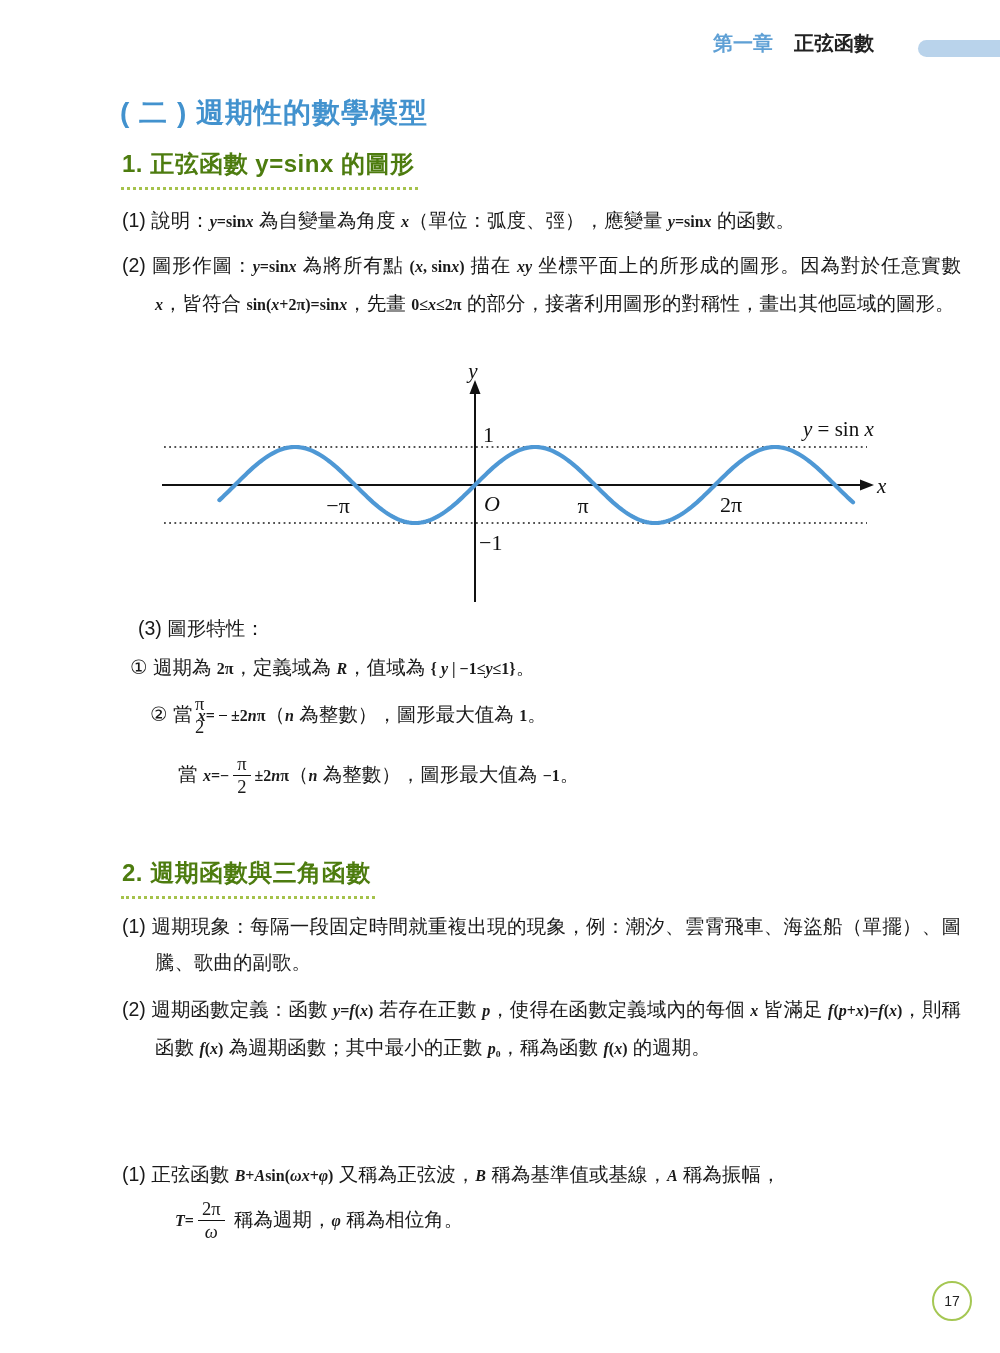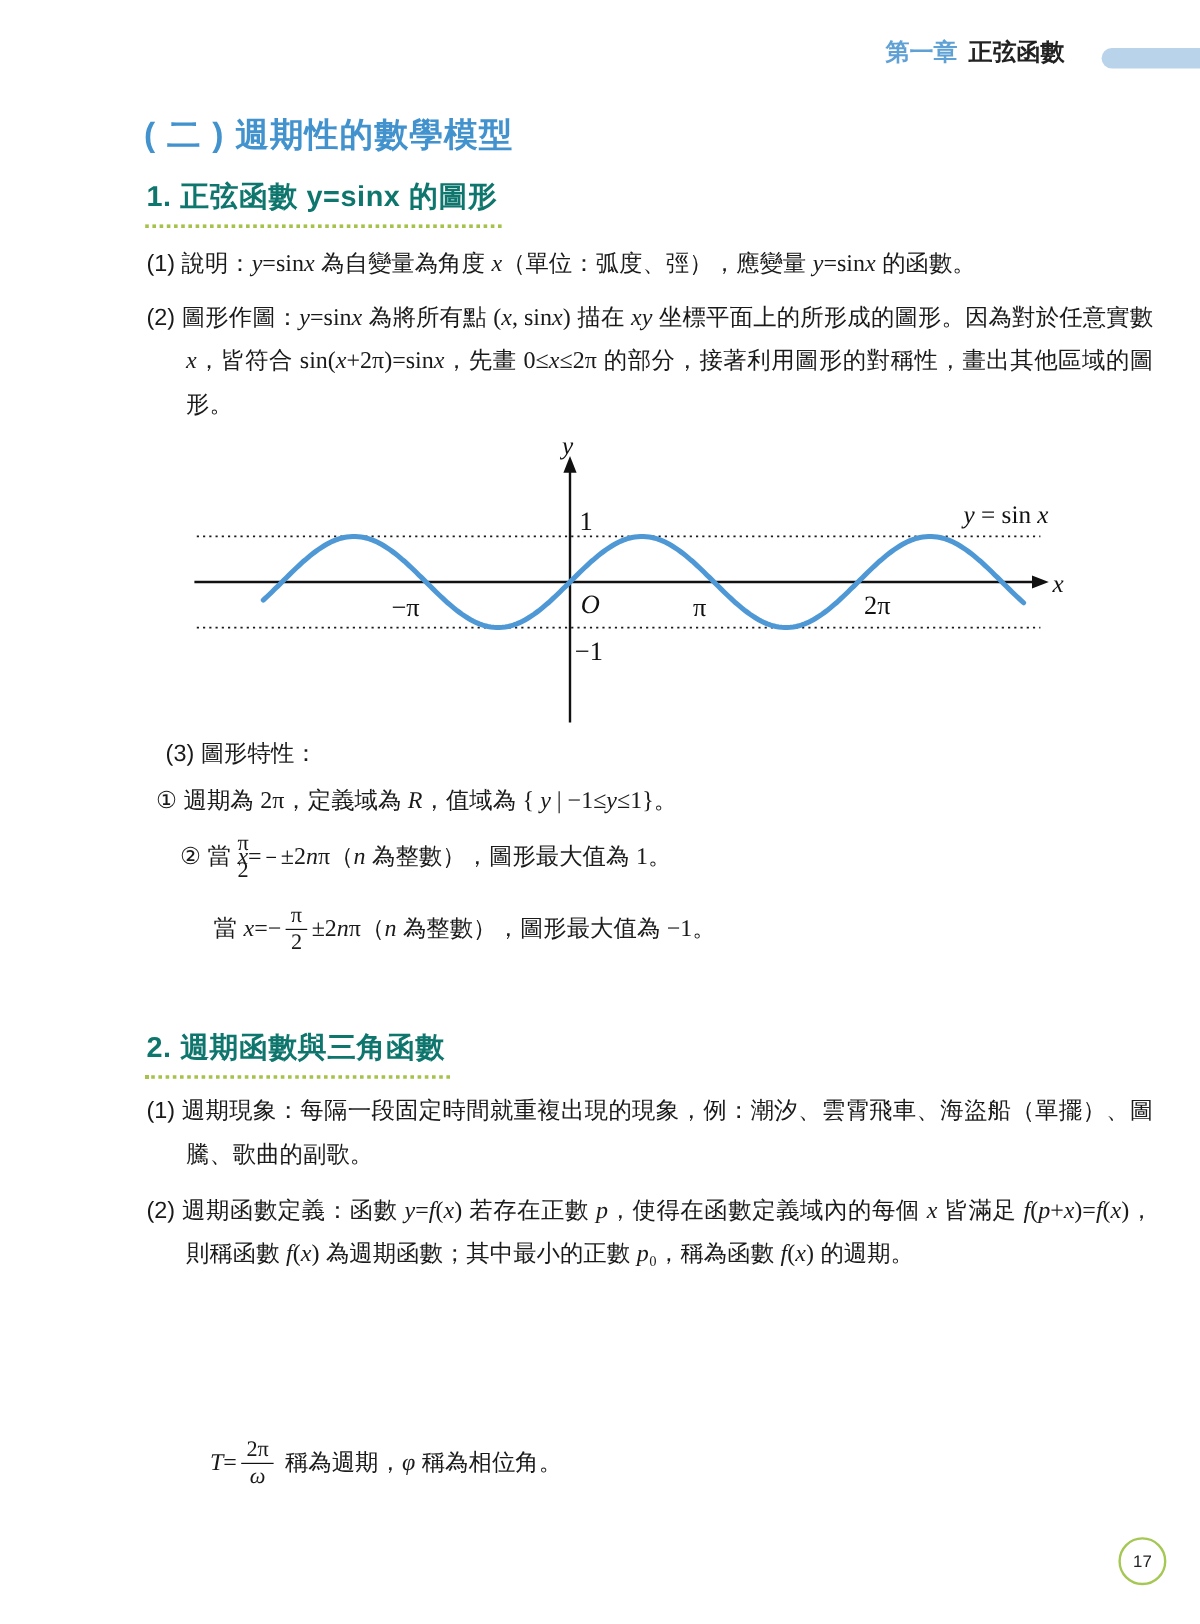--- a/index.html
+++ b/index.html
@@ -1,36 +1,36 @@
 <!DOCTYPE html>
 <html style="--accent: #4292CE; --chapter: #5FA0D5; --pill: #B9D3EB; --dots: #A5C24B; --curve: #4E98D5; --badge: #A5C753;"><head>
 <meta charset="utf-8">
 <style>
   html,body{margin:0;padding:0;background:#fff;}
   #page{position:relative;width:1000px;height:1353px;background:#fff;overflow:hidden;
         font-family:"Liberation Sans","DejaVu Sans",sans-serif;color:#1a1a1a;}
 
   
-  #hdr{position:absolute;left:738px;top:30px;display:flex;gap:9px;font-size:20px;font-weight:700;white-space:nowrap;}
+  #hdr{position:absolute;left:713px;top:30px;display:flex;gap:21px;font-size:20px;font-weight:700;white-space:nowrap;}
   #hdr .chap{color:var(--chapter,#5FA0D5);}
   #hdr .book{color:#222;}
   #pill{position:absolute;left:918px;top:40px;width:82px;height:17px;background:var(--pill,#B9D3EB);
         border-radius:9px 0 0 9px;}
 
   .abs{position:absolute;}
   .section-title{font-size:28px;font-weight:700;color:var(--accent,#4292CE);letter-spacing:1px;white-space:nowrap;}
-  .hnum{font-size:24px;font-weight:700;color:#0f766e;letter-spacing:0.5px;white-space:nowrap;
+  .hnum{font-size:24px;font-weight:700;color:#4d7c0f;letter-spacing:0.5px;white-space:nowrap;
         display:inline-block;padding:0 4px 7px 1px;border-bottom:3.5px dotted var(--dots,#A5C24B);}
 
   .para{font-size:19.5px;line-height:36px;width:806px;text-align:justify;}
   .hang{padding-left:33px;text-indent:-33px;}
   .item{padding-left:28px;text-indent:-28px;}
   .one-line{white-space:nowrap;width:auto;}
 
-  .m{font-family:"Liberation Serif","DejaVu Serif",serif;font-size:20px;}
+  .m{font-family:"Liberation Serif","DejaVu Serif",serif;font-size:16px;font-weight:bold;}
   .m i{font-style:italic;}
   .fracline{line-height:52px;white-space:nowrap;margin-left:20px;}
   .frac{display:inline-flex;flex-direction:column;align-items:center;vertical-align:middle;
         margin:0 4px;font-family:"Liberation Serif","DejaVu Serif",serif;font-size:18.5px;line-height:1.12;}
   .frac .fn{border-bottom:1.7px solid #111;padding:0 4px 1px;}
   .frac .fd{padding-top:1px;}
   .frac i{font-style:italic;}
 
   
   #fig{left:140px;top:362px;width:760px;height:245px;}
@@ -102,20 +102,21 @@
 
   <div class="abs" style="left:121px;top:857px;">
     <span class="hnum">2. 週期函數與三角函數</span>
   </div>
 
   <div class="abs para hang" style="left:122px;top:908px;">(1) 週期現象：每隔一段固定時間就重複出現的現象，例：潮汐、雲霄飛車、海盜船（單擺）、圖騰、歌曲的副歌。</div>
 
   <div class="abs para hang" style="left:122px;top:991px;">(2) 週期函數定義：函數 <span class="m"><i>y</i><span>=</span><i>f</i><span>(</span><i>x</i><span>)</span></span> 若存在正數 <span class="m"><i>p</i></span>，使得在函數定義域內的每個 <span class="m"><i>x</i></span> 皆滿足 <span class="m"><i>f</i><span>(</span><i>p</i><span>+</span><i>x</i><span>)=</span><i>f</i><span>(</span><i>x</i><span>)</span></span>，則稱函數 <span class="m"><i>f</i><span>(</span><i>x</i><span>)</span></span> 為週期函數；其中最小的正數 <span class="m"><i>p</i><span>₀</span></span>，稱為函數 <span class="m"><i>f</i><span>(</span><i>x</i><span>)</span></span> 的週期。</div>
 
 
+  <div class="abs para one-line" style="left:122px;top:1156px;">(1) 正弦函數 <span class="m"><i>B</i><span>+</span><i>A</i><span>sin(</span><i>ω</i><i>x</i><span>+</span><i>φ</i><span>)</span></span> 又稱為正弦波，<span class="m"><i>B</i></span> 稱為基準值或基線，<span class="m"><i>A</i></span> 稱為振幅，</div>
 
   <div class="abs para fracline" style="left:155px;top:1193px;"><span class="m"><i>T</i><span>=</span></span><span class="frac">
         <span class="fn"><span>2π</span></span>
         <span class="fd"><i>ω</i></span>
       </span> 稱為週期，<span class="m"><i>φ</i></span> 稱為相位角。</div>
 
   <div id="badge" class="abs">
     <span>17</span>
   </div>
 

